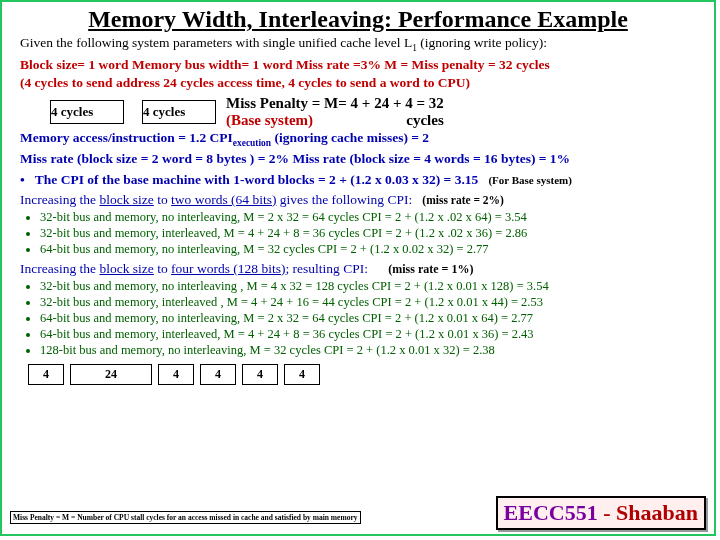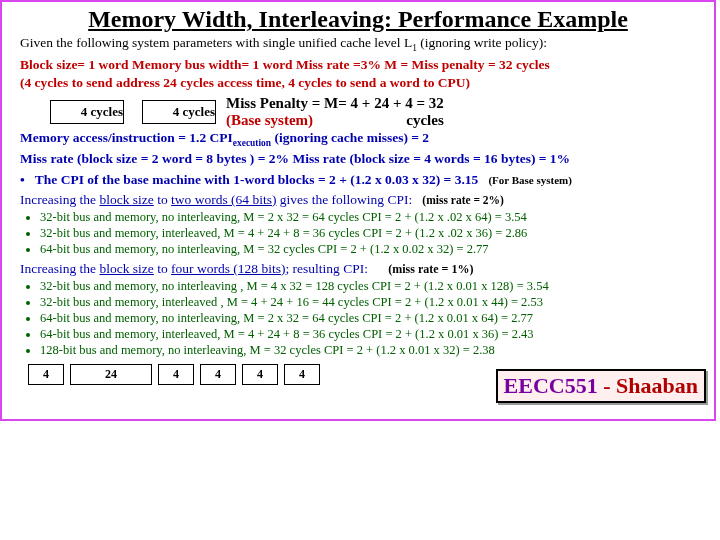--- a/index.html
+++ b/index.html
@@ -3,22 +3,22 @@
 <meta charset="utf-8">
 <style>
   body {
     margin: 0;
     padding: 0;
     font-family: "Times New Roman", serif;
     background: #fff;
   }
   .slide {
     width: 716px;
-    height: 421px;
-    border: 2px solid #d946ef;
+    height: 536px;
+    border: 2px solid #22c55e;
     position: relative;
     box-sizing: border-box;
     overflow: hidden;
   }
   .title {
     font-size: 24px;
     font-weight: bold;
     text-align: center;
     margin: 4px 0 2px 0;
     text-decoration: underline;
@@ -37,21 +37,21 @@
   }
   .boxrow {
     margin: 4px 0 2px 30px;
     display: flex;
     align-items: center;
   }
   .cyclebox {
     border: 1px solid #000;
     font-weight: bold;
     font-size: 13px;
-    text-align: right;
+    text-align: left;
     padding: 3px 0;
   }
   .w4 { width: 72px; }
   .w24 { width: 180px; margin-left: 10px; }
   .w4b { width: 72px; margin-left: 18px; }
   .penalty-note {
     font-size: 15px;
     font-weight: bold;
     margin-left: 10px;
     line-height: 1.1;
@@ -98,21 +98,21 @@
     font-weight: bold;
     text-align: center;
     width: 34px;
     padding: 2px 0;
     margin-right: 6px;
   }
   .smallbox.w24s { width: 80px; }
   .footer-right {
     position: absolute;
     right: 8px;
-    bottom: 16px;
+    bottom: 4px;
     text-align: right;
   }
   .course {
     font-size: 22px;
     font-weight: bold;
     border: 2px solid #000;
     background: #ffefef;
     padding: 2px 6px;
     box-shadow: 2px 2px 0 #999;
   }
@@ -192,19 +192,20 @@
     <div class="boxrow2">
       <div class="smallbox">4</div>
       <div class="smallbox w24s">24</div>
       <div class="smallbox">4</div>
       <div class="smallbox">4</div>
       <div class="smallbox">4</div>
       <div class="smallbox">4</div>
     </div>
   </div>
 
+  <div class="tiny-note">Miss Penalty = M = Number of CPU stall cycles for an access missed in cache and satisfied by main memory</div>
 
   <div class="footer-right">
     <div class="course">
       <span class="eecc">EECC551</span> <span class="shaaban">-</span> <span class="shaaban">Shaaban</span>
     </div>
   </div>
 </div>
 
 </body></html>

